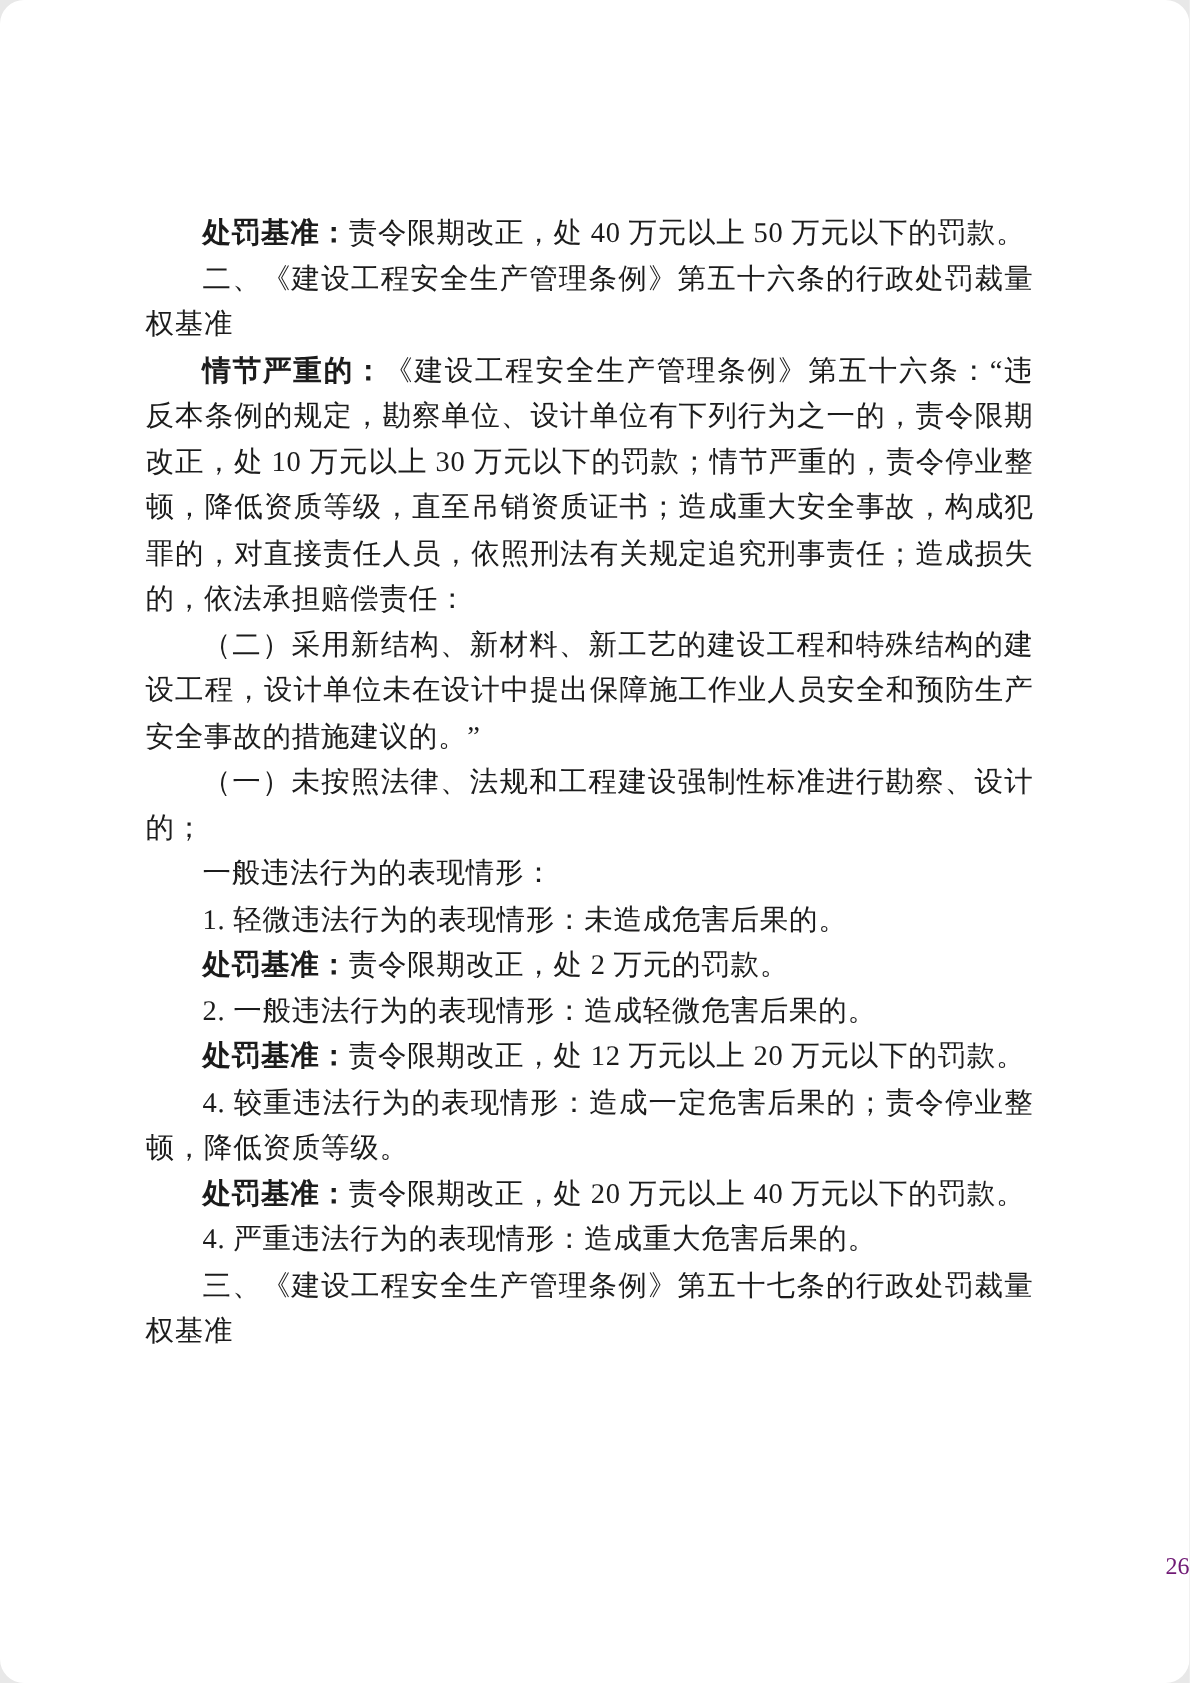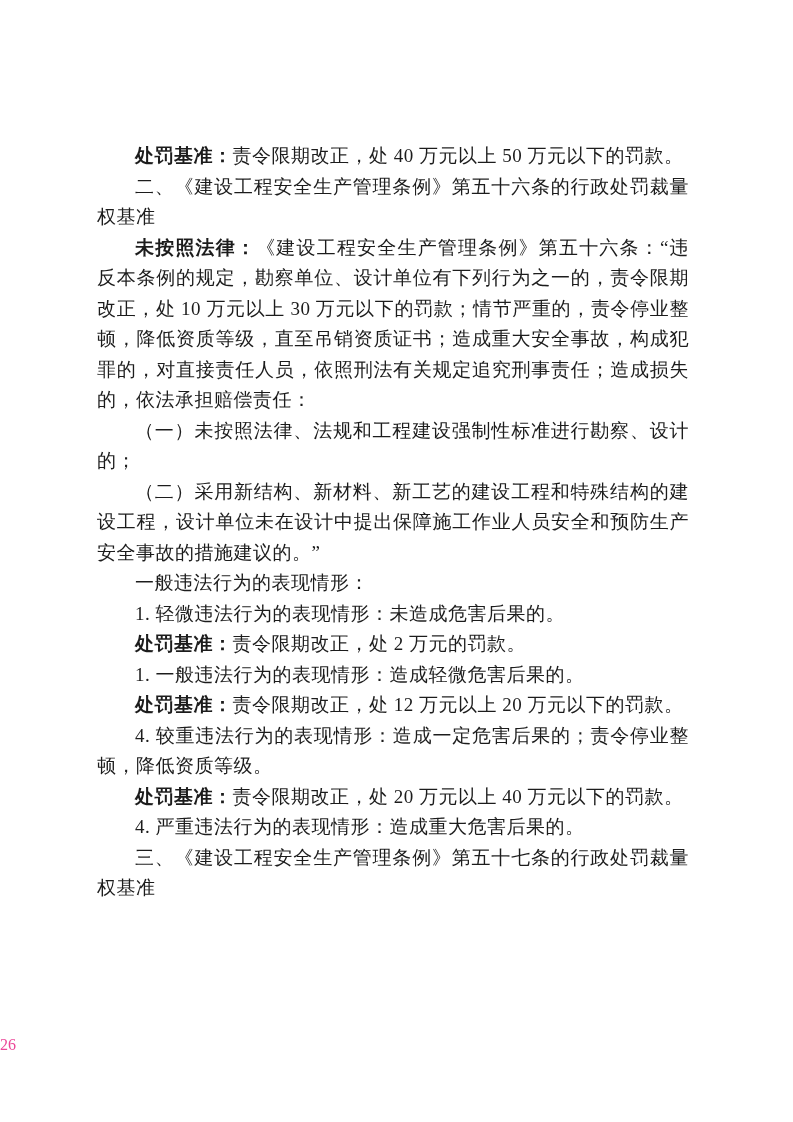--- a/index.html
+++ b/index.html
@@ -9,20 +9,21 @@
   }
   .page {
     position: relative;
     width: 793px;
     height: 1122px;
     background: #ffffff;
     margin: 0 auto;
     overflow: hidden;
     font-family: "Liberation Serif", "DejaVu Serif", serif;
     color: #1c1c1c;
+    border-radius: 16px;
   }
   .content {
     position: absolute;
     left: 97px;
     top: 141px;
     width: 592px;
     font-size: 19px;
     line-height: 30.5px;
     letter-spacing: 0.5px;
     text-align: justify;
@@ -36,49 +37,49 @@
     font-weight: bold;
   }
   .heading {
     font-weight: normal;
   }
   .footer {
     position: absolute;
     top: 1036px;
     left: 0;
     width: 100%;
-    text-align: left;
+    text-align: right;
     font-size: 16px;
-    color: #ec4899;
+    color: #701a75;
     letter-spacing: 0;
   }
 </style>
 </head>
 <body>
 
 <div class="page">
   <div class="content">
 
     <p class="para"><span class="lbl">处罚基准：</span><span>责令限期改正，处 40 万元以上 50 万元以下的罚款。</span></p>
 
     <p class="para heading"><span>二、《建设工程安全生产管理条例》第五十六条的行政处罚裁量权基准</span></p>
 
-    <p class="para"><span class="lbl">未按照法律：</span><span>《建设工程安全生产管理条例》第五十六条：“违反本条例的规定，勘察单位、设计单位有下列行为之一的，责令限期改正，处 10 万元以上 30 万元以下的罚款；情节严重的，责令停业整顿，降低资质等级，直至吊销资质证书；造成重大安全事故，构成犯罪的，对直接责任人员，依照刑法有关规定追究刑事责任；造成损失的，依法承担赔偿责任：</span></p>
+    <p class="para"><span class="lbl">情节严重的：</span><span>《建设工程安全生产管理条例》第五十六条：“违反本条例的规定，勘察单位、设计单位有下列行为之一的，责令限期改正，处 10 万元以上 30 万元以下的罚款；情节严重的，责令停业整顿，降低资质等级，直至吊销资质证书；造成重大安全事故，构成犯罪的，对直接责任人员，依照刑法有关规定追究刑事责任；造成损失的，依法承担赔偿责任：</span></p>
+
+    <p class="para"><span>（二）采用新结构、新材料、新工艺的建设工程和特殊结构的建设工程，设计单位未在设计中提出保障施工作业人员安全和预防生产安全事故的措施建议的。”</span></p>
 
     <p class="para"><span>（一）未按照法律、法规和工程建设强制性标准进行勘察、设计的；</span></p>
-
-    <p class="para"><span>（二）采用新结构、新材料、新工艺的建设工程和特殊结构的建设工程，设计单位未在设计中提出保障施工作业人员安全和预防生产安全事故的措施建议的。”</span></p>
 
     <p class="para heading"><span>一般违法行为的表现情形：</span></p>
 
     <p class="para"><span>1. 轻微违法行为的表现情形：未造成危害后果的。</span></p>
 
     <p class="para"><span class="lbl">处罚基准：</span><span>责令限期改正，处 2 万元的罚款。</span></p>
 
-    <p class="para"><span>1. 一般违法行为的表现情形：造成轻微危害后果的。</span></p>
+    <p class="para"><span>2. 一般违法行为的表现情形：造成轻微危害后果的。</span></p>
 
     <p class="para"><span class="lbl">处罚基准：</span><span>责令限期改正，处 12 万元以上 20 万元以下的罚款。</span></p>
 
     <p class="para"><span>4. 较重违法行为的表现情形：造成一定危害后果的；责令停业整顿，降低资质等级。</span></p>
 
     <p class="para"><span class="lbl">处罚基准：</span><span>责令限期改正，处 20 万元以上 40 万元以下的罚款。</span></p>
 
     <p class="para"><span>4. 严重违法行为的表现情形：造成重大危害后果的。</span></p>
 
 

